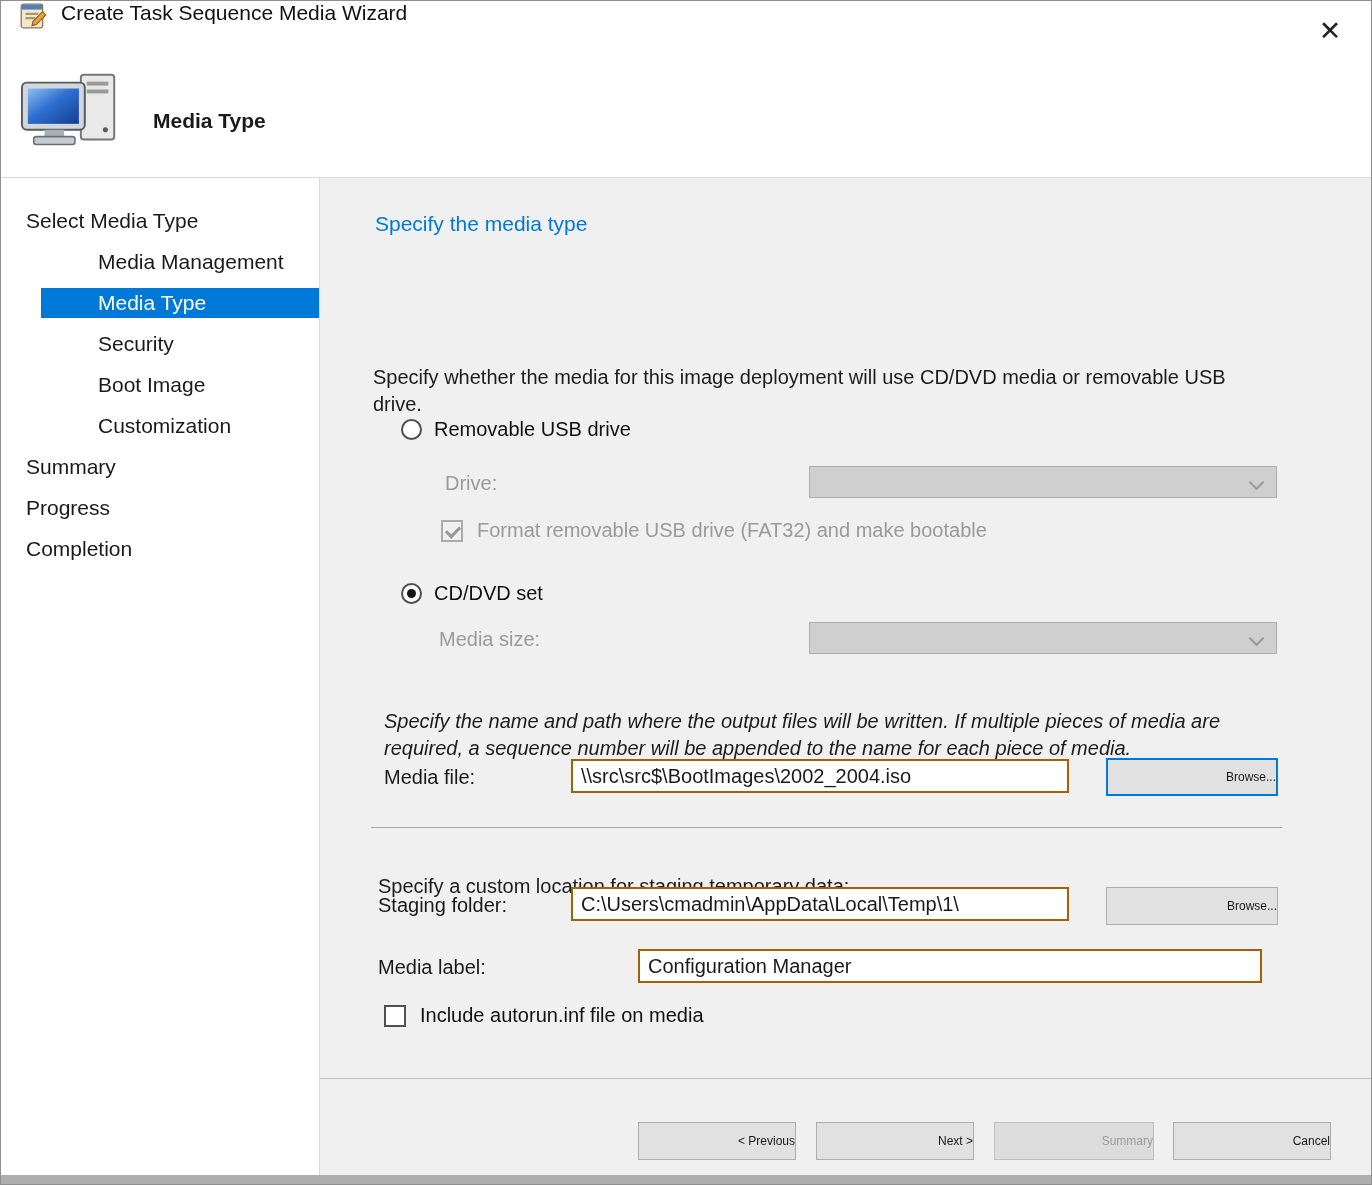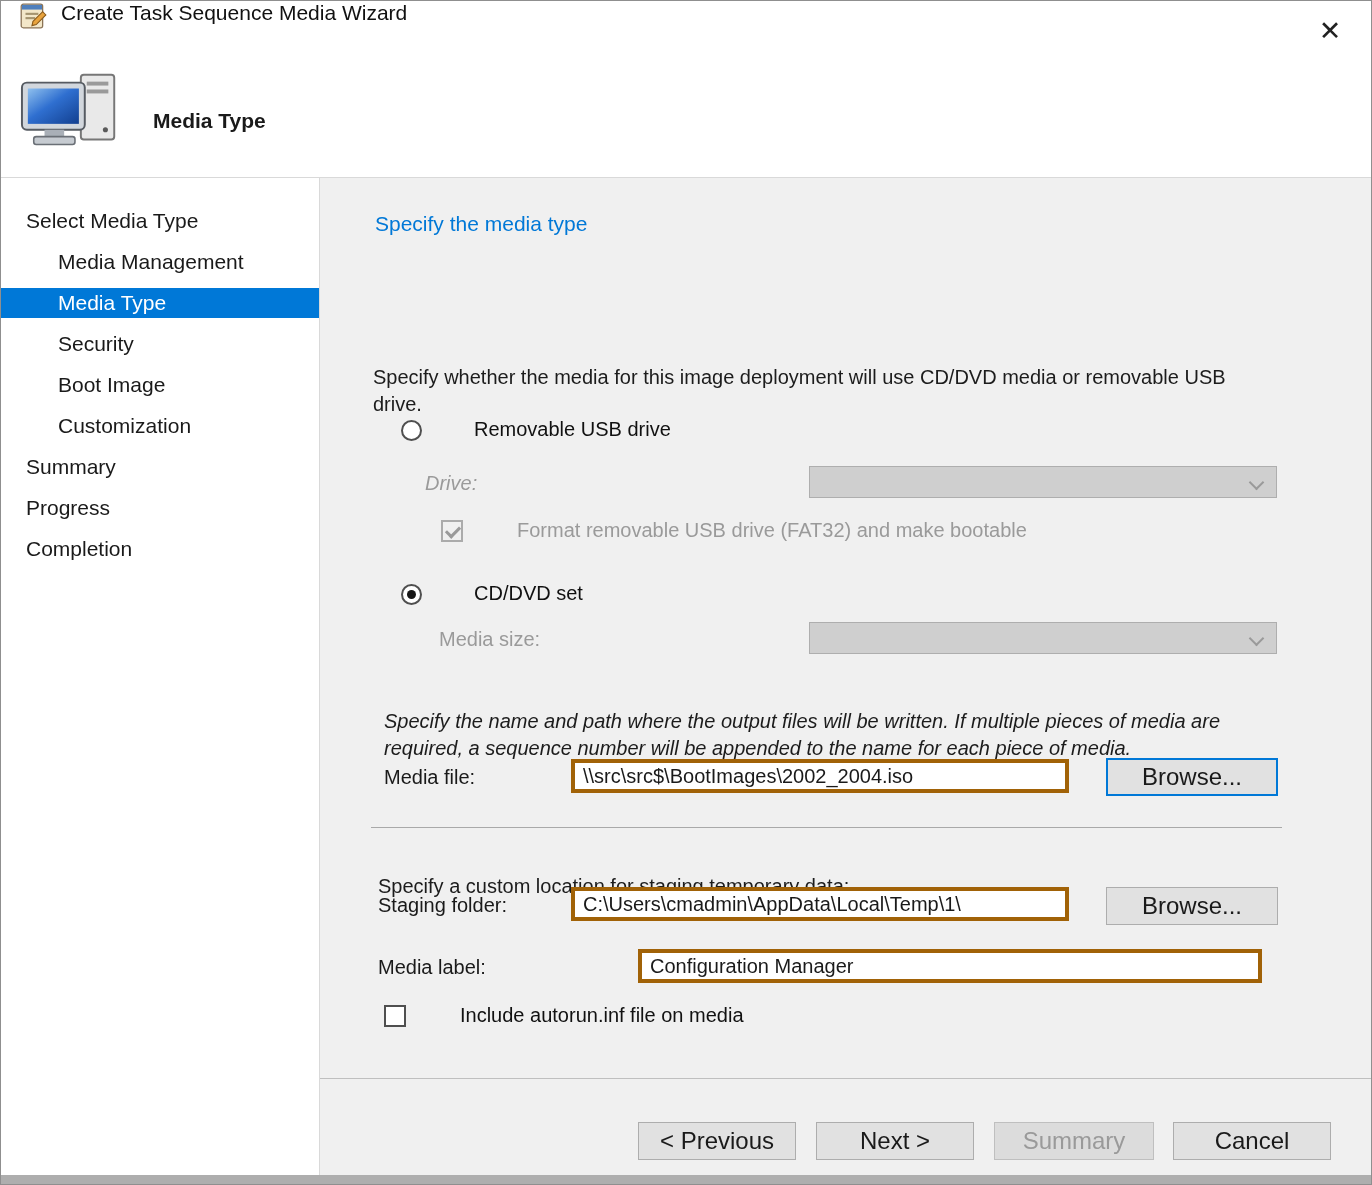--- a/index.html
+++ b/index.html
@@ -17,60 +17,60 @@
   
   .header { position:absolute; top:61px; left:0; right:0; height:115px; background:#fff; }
   .big-icon { position:absolute; left:18px; top:6px; }
   .page-title { position:absolute; left:152px; top:47px; font-size:21px; font-weight:bold; color:#1a1a1a; }
 
   
   .bodyarea { position:absolute; top:176px; left:0; right:0; bottom:0; display:flex; border-top:1px solid #d9d9d9; }
   .sidebar { width:319px; background:#fff; border-right:1px solid #d9d9d9; padding-top:28px; flex:0 0 auto; }
   .nav-item { height:30px; margin-bottom:11px; display:flex; align-items:center; font-size:21px; color:#1a1a1a; cursor:pointer; }
   .nav-item.indent-0 { padding-left:25px; }
-  .nav-item.indent-1 { padding-left:57px; }
+  .nav-item.indent-1 { padding-left:57px;margin-left:40px; }
   .nav-item.selected { background:var(--accent,#0078d7); color:#fff; }
 
   .content { position:relative; flex:1; background:#f0f0f0; }
 
   .heading { position:absolute; left:39px; top:34px; font-size:21px; color:var(--accent,#0078d7);margin-left:16px; }
 
   .para { position:absolute; font-size:20px; line-height:27px; color:#1c1c1c;margin-top:30px; }
   .intro { left:53px; top:156px; width:893px; }
   .output-text { left:64px; top:500px; width:896px;font-style:italic; }
   .staging-text { left:58px; top:665px; width:900px; }
 
   .field-label { position:absolute; font-size:20px; color:#1a1a1a; }
   .disabled-label { color:var(--disabled_text,#9a9a9a); }
 
   
-  .radio-row, .check-row { position:absolute; display:flex; align-items:flex-end; cursor:pointer;gap:40px; }
+  .radio-row, .check-row { position:absolute; display:flex; align-items:center; cursor:pointer; }
   .radio { width:21px; height:21px; border:2px solid #4f4f4f; border-radius:50%; background:#fff; margin-right:12px; position:relative; flex:0 0 auto; }
   .radio.checked::after { content:""; position:absolute; left:4px; top:4px; width:9px; height:9px; border-radius:50%; background:#161616; }
   .radio-label { font-size:20px; color:#111; }
 
   .checkbox { width:22px; height:22px; border:2px solid #4f4f4f; background:#fff; margin-right:14px; position:relative; flex:0 0 auto; }
   .checkbox.checked::after { content:""; position:absolute; left:3px; top:4px; width:11px; height:6px; border-left:3px solid #222; border-bottom:3px solid #222; transform:rotate(-45deg); }
   .checkbox.disabled { border-color:#ababab; background:#f0f0f0; }
   .checkbox.disabled.checked::after { border-color:#9a9a9a; }
   .check-label { font-size:20px; color:#111; }
   .check-row.disabled { cursor:default; }
   .check-row.disabled .check-label { color:var(--disabled_text,#9a9a9a); }
 
   
   .combo { position:absolute; height:32px; background:#cfcfcf; border:1px solid #aeaeae; }
   .combo .chev { position:absolute; right:14px; top:10px; width:11px; height:11px; border-left:2px solid #9a9a9a; border-bottom:2px solid #9a9a9a; transform:rotate(-45deg); }
 
   
-  .text-input { position:absolute; height:34px; background:#fff; border:4px solid #a16207; font-family:"Liberation Sans", sans-serif; font-size:20px; color:#1a1a1a; padding:0 8px; }
+  .text-input { position:absolute; height:34px; background:#fff; border:2px solid #a16207; font-family:"Liberation Sans", sans-serif; font-size:20px; color:#1a1a1a; padding:0 8px; }
 
   .divider { position:absolute; height:1px; background:#a9a9a9; }
 
   
-  .btn { position:absolute; height:38px; background:#e1e1e1; border:1px solid #adadad; font-family:"Liberation Sans", sans-serif; font-size:24px; color:#1a1a1a; cursor:pointer; }
+  .btn { position:absolute; height:38px; background:#e1e1e1; border:1px solid #adadad; font-family:"Liberation Sans", sans-serif; font-size:12px; color:#1a1a1a; cursor:pointer;text-align:right; }
   .btn.default { border:2px solid var(--accent,#0078d7); }
   .btn.disabled { background:#dcdcdc; border-color:#bfbfbf; color:#9a9a9a; cursor:default; }
 
   .footer-divider { position:absolute; left:0; right:0; top:900px; height:1px; background:#bfbfbf; }
 
   .bottom-strip { position:absolute; left:0; right:0; bottom:0; height:9px; background:#aeaeae; z-index:6; }
 </style>
 </head>
 <body>
 
@@ -152,21 +152,21 @@
 
       <div class="heading">Specify the media type</div>
 
       <div class="para intro">Specify whether the media for this image deployment will use CD/DVD media or removable USB drive.</div>
 
       <div class="radio-row" style="left:81px; top:240px;">
         <span class="radio"></span>
         <span class="radio-label">Removable USB drive</span>
       </div>
 
-      <div class="field-label disabled-label" style="left:105px; top:294px;font-style:italic;">Drive:</div>
+      <div class="field-label disabled-label" style="left:125px; top:294px;">Drive:</div>
       <div class="combo" style="left:489px; top:288px; width:468px;">
         <span class="chev"></span>
       </div>
 
       <div class="check-row disabled" style="left:121px; top:341px;">
         <span class="checkbox disabled checked"></span>
         <span class="check-label">Format removable USB drive (FAT32) and make bootable</span>
       </div>
 
       <div class="radio-row" style="left:81px; top:404px;">

